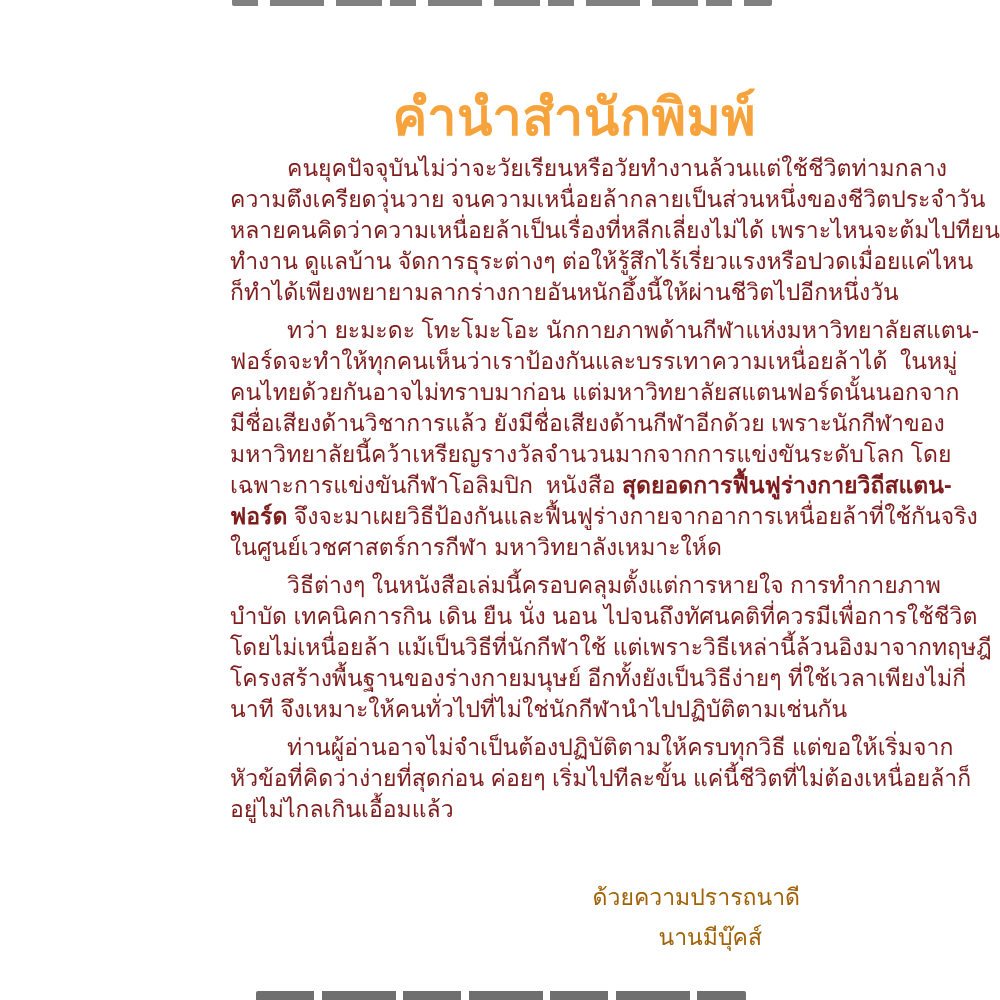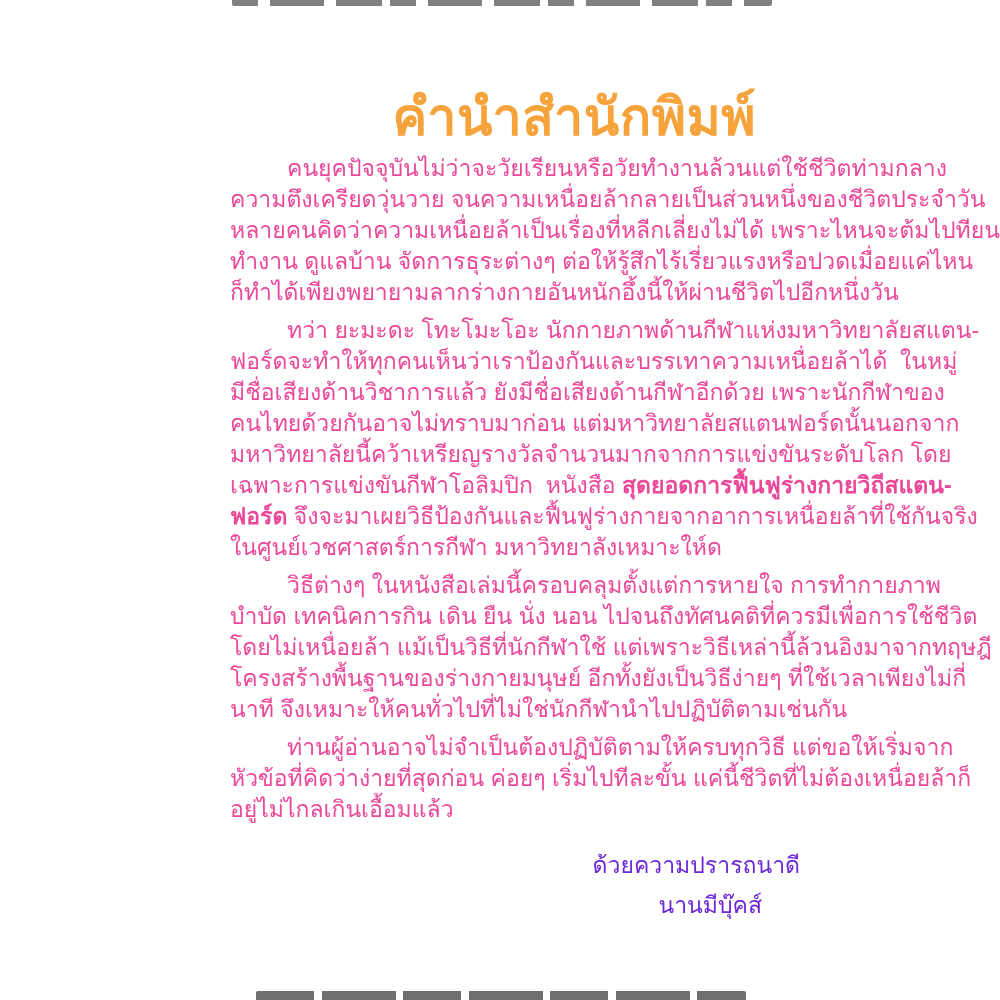--- a/index.html
+++ b/index.html
@@ -66,51 +66,51 @@
   .signoff .pub { padding-right: 38px; text-align: right; }
 </style>
 </head>
 <body>
 
 <div class="page" style="background: rgb(255, 255, 255);">
   <div class="top-artifact"></div>
 
   <h1 class="title" style="color: rgb(246, 163, 60);">คำนำสำนักพิมพ์</h1>
 
-  <div class="body-block" id="paragraphs" style="color: #ec4899;">
+  <div class="body-block" id="paragraphs" style="color: #7f1d1d;">
       <p class="para">
         <span class="line first"><span>คนยุคปัจจุบันไม่ว่าจะวัยเรียนหรือวัยทำงานล้วนแต่ใช้ชีวิตท่ามกลาง</span></span>
         <span class="line"><span>ความตึงเครียดวุ่นวาย จนความเหนื่อยล้ากลายเป็นส่วนหนึ่งของชีวิตประจำวัน</span></span>
         <span class="line"><span>หลายคนคิดว่าความเหนื่อยล้าเป็นเรื่องที่หลีกเลี่ยงไม่ได้ เพราะไหนจะต้มไปทียน</span></span>
         <span class="line"><span>ทำงาน ดูแลบ้าน จัดการธุระต่างๆ ต่อให้รู้สึกไร้เรี่ยวแรงหรือปวดเมื่อยแค่ไหน</span></span>
         <span class="line"><span>ก็ทำได้เพียงพยายามลากร่างกายอันหนักอึ้งนี้ให้ผ่านชีวิตไปอีกหนึ่งวัน</span></span>
       </p>
       <p class="para">
         <span class="line first"><span>ทว่า ยะมะดะ โทะโมะโอะ นักกายภาพด้านกีฬาแห่งมหาวิทยาลัยสแตน-</span></span>
         <span class="line"><span>ฟอร์ดจะทำให้ทุกคนเห็นว่าเราป้องกันและบรรเทาความเหนื่อยล้าได้  ในหมู่</span></span>
+        <span class="line"><span>คนไทยด้วยกันอาจไม่ทราบมาก่อน แต่มหาวิทยาลัยสแตนฟอร์ดนั้นนอกจาก</span></span>
         <span class="line"><span>มีชื่อเสียงด้านวิชาการแล้ว ยังมีชื่อเสียงด้านกีฬาอีกด้วย เพราะนักกีฬาของ</span></span>
-        <span class="line"><span>คนไทยด้วยกันอาจไม่ทราบมาก่อน แต่มหาวิทยาลัยสแตนฟอร์ดนั้นนอกจาก</span></span>
         <span class="line"><span>มหาวิทยาลัยนี้คว้าเหรียญรางวัลจำนวนมากจากการแข่งขันระดับโลก โดย</span></span>
         <span class="line"><span>เฉพาะการแข่งขันกีฬาโอลิมปิก  หนังสือ </span><span class="bold">สุดยอดการฟื้นฟูร่างกายวิถีสแตน-</span></span>
         <span class="line"><span class="bold">ฟอร์ด</span><span> จึงจะมาเผยวิธีป้องกันและฟื้นฟูร่างกายจากอาการเหนื่อยล้าที่ใช้กันจริง</span></span>
         <span class="line"><span>ในศูนย์เวชศาสตร์การกีฬา มหาวิทยาลังเหมาะให์ด</span></span>
       </p>
       <p class="para">
         <span class="line first"><span>วิธีต่างๆ ในหนังสือเล่มนี้ครอบคลุมตั้งแต่การหายใจ การทำกายภาพ</span></span>
         <span class="line"><span>บำบัด เทคนิคการกิน เดิน ยืน นั่ง นอน ไปจนถึงทัศนคติที่ควรมีเพื่อการใช้ชีวิต</span></span>
         <span class="line"><span>โดยไม่เหนื่อยล้า แม้เป็นวิธีที่นักกีฬาใช้ แต่เพราะวิธีเหล่านี้ล้วนอิงมาจากทฤษฎี</span></span>
         <span class="line"><span>โครงสร้างพื้นฐานของร่างกายมนุษย์ อีกทั้งยังเป็นวิธีง่ายๆ ที่ใช้เวลาเพียงไม่กี่</span></span>
         <span class="line"><span>นาที จึงเหมาะให้คนทั่วไปที่ไม่ใช่นักกีฬานำไปปฏิบัติตามเช่นกัน</span></span>
       </p>
       <p class="para">
         <span class="line first"><span>ท่านผู้อ่านอาจไม่จำเป็นต้องปฏิบัติตามให้ครบทุกวิธี แต่ขอให้เริ่มจาก</span></span>
         <span class="line"><span>หัวข้อที่คิดว่าง่ายที่สุดก่อน ค่อยๆ เริ่มไปทีละขั้น แค่นี้ชีวิตที่ไม่ต้องเหนื่อยล้าก็</span></span>
         <span class="line"><span>อยู่ไม่ไกลเกินเอื้อมแล้ว</span></span>
       </p>
     </div>
 
-  <div class="signoff" style="color: #6d28d9;">
+  <div class="signoff" style="color: #a16207; margin-top: 32px;">
     <div>ด้วยความปรารถนาดี</div>
     <div class="pub">นานมีบุ๊คส์</div>
   </div>
 
   <div class="bottom-artifact"></div>
 </div>
 
 </body></html>

